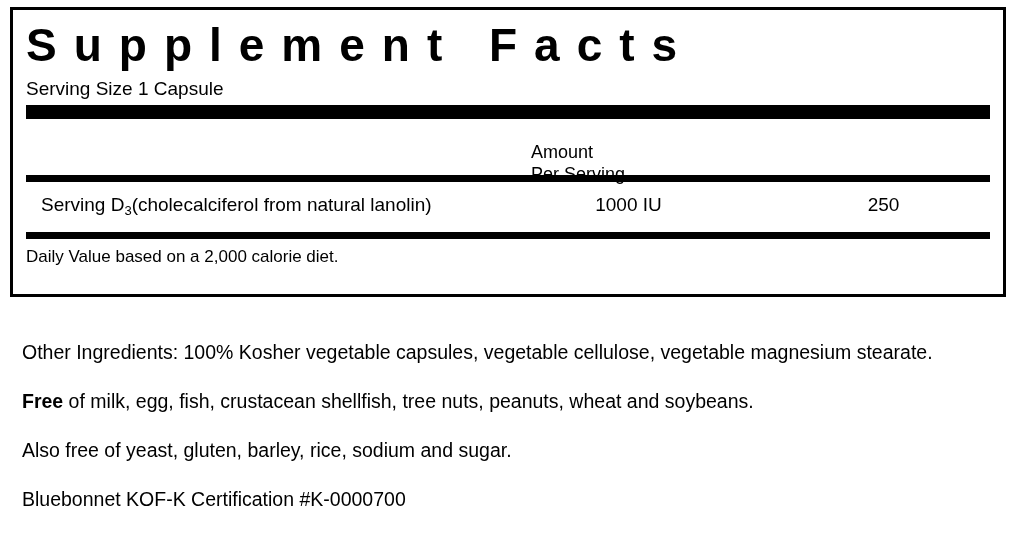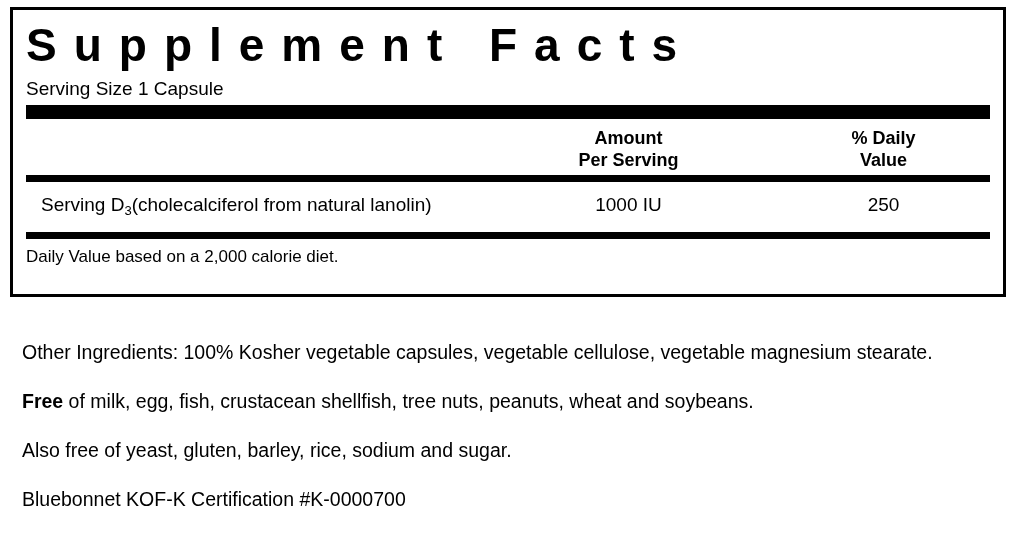--- a/index.html
+++ b/index.html
@@ -69,24 +69,23 @@
     background: #000;
     margin-top: 0;
   }
 
   .col-head {
     position: relative;
     height: 56px;
   }
   .col-head .head-cell {
     position: absolute;
-    top: 8px;
+    top: 22px;
     font-size: 18px;
-    font-weight: bold;
-    text-align: center;
+    font-weight: normal;
     line-height: 1.25;
   }
   .head-amount {
     left: 505px;
     width: 195px;
   }
   .head-dv {
     left: 760px;
     width: 195px;
   }
@@ -163,24 +162,20 @@
 
       <div class="serving-size">Serving Size 1 Capsule</div>
 
       <div class="rule-thick"></div>
 
       <div class="col-head">
         <div class="head-cell head-amount">
           <div>Amount</div>
           <div>Per Serving</div>
         </div>
-        <div class="head-cell head-dv">
-          <div>% Daily</div>
-          <div>Value</div>
-        </div>
       </div>
 
       <div class="rule-medium"></div>
 
       <div class="nutrient-row">
         <div class="nutrient-name"><span>Serving D</span><sub>3</sub><span>(cholecalciferol from natural lanolin)</span></div>
         <div class="nutrient-amount">1000 IU</div>
         <div class="nutrient-dv">250</div>
       </div>
 

